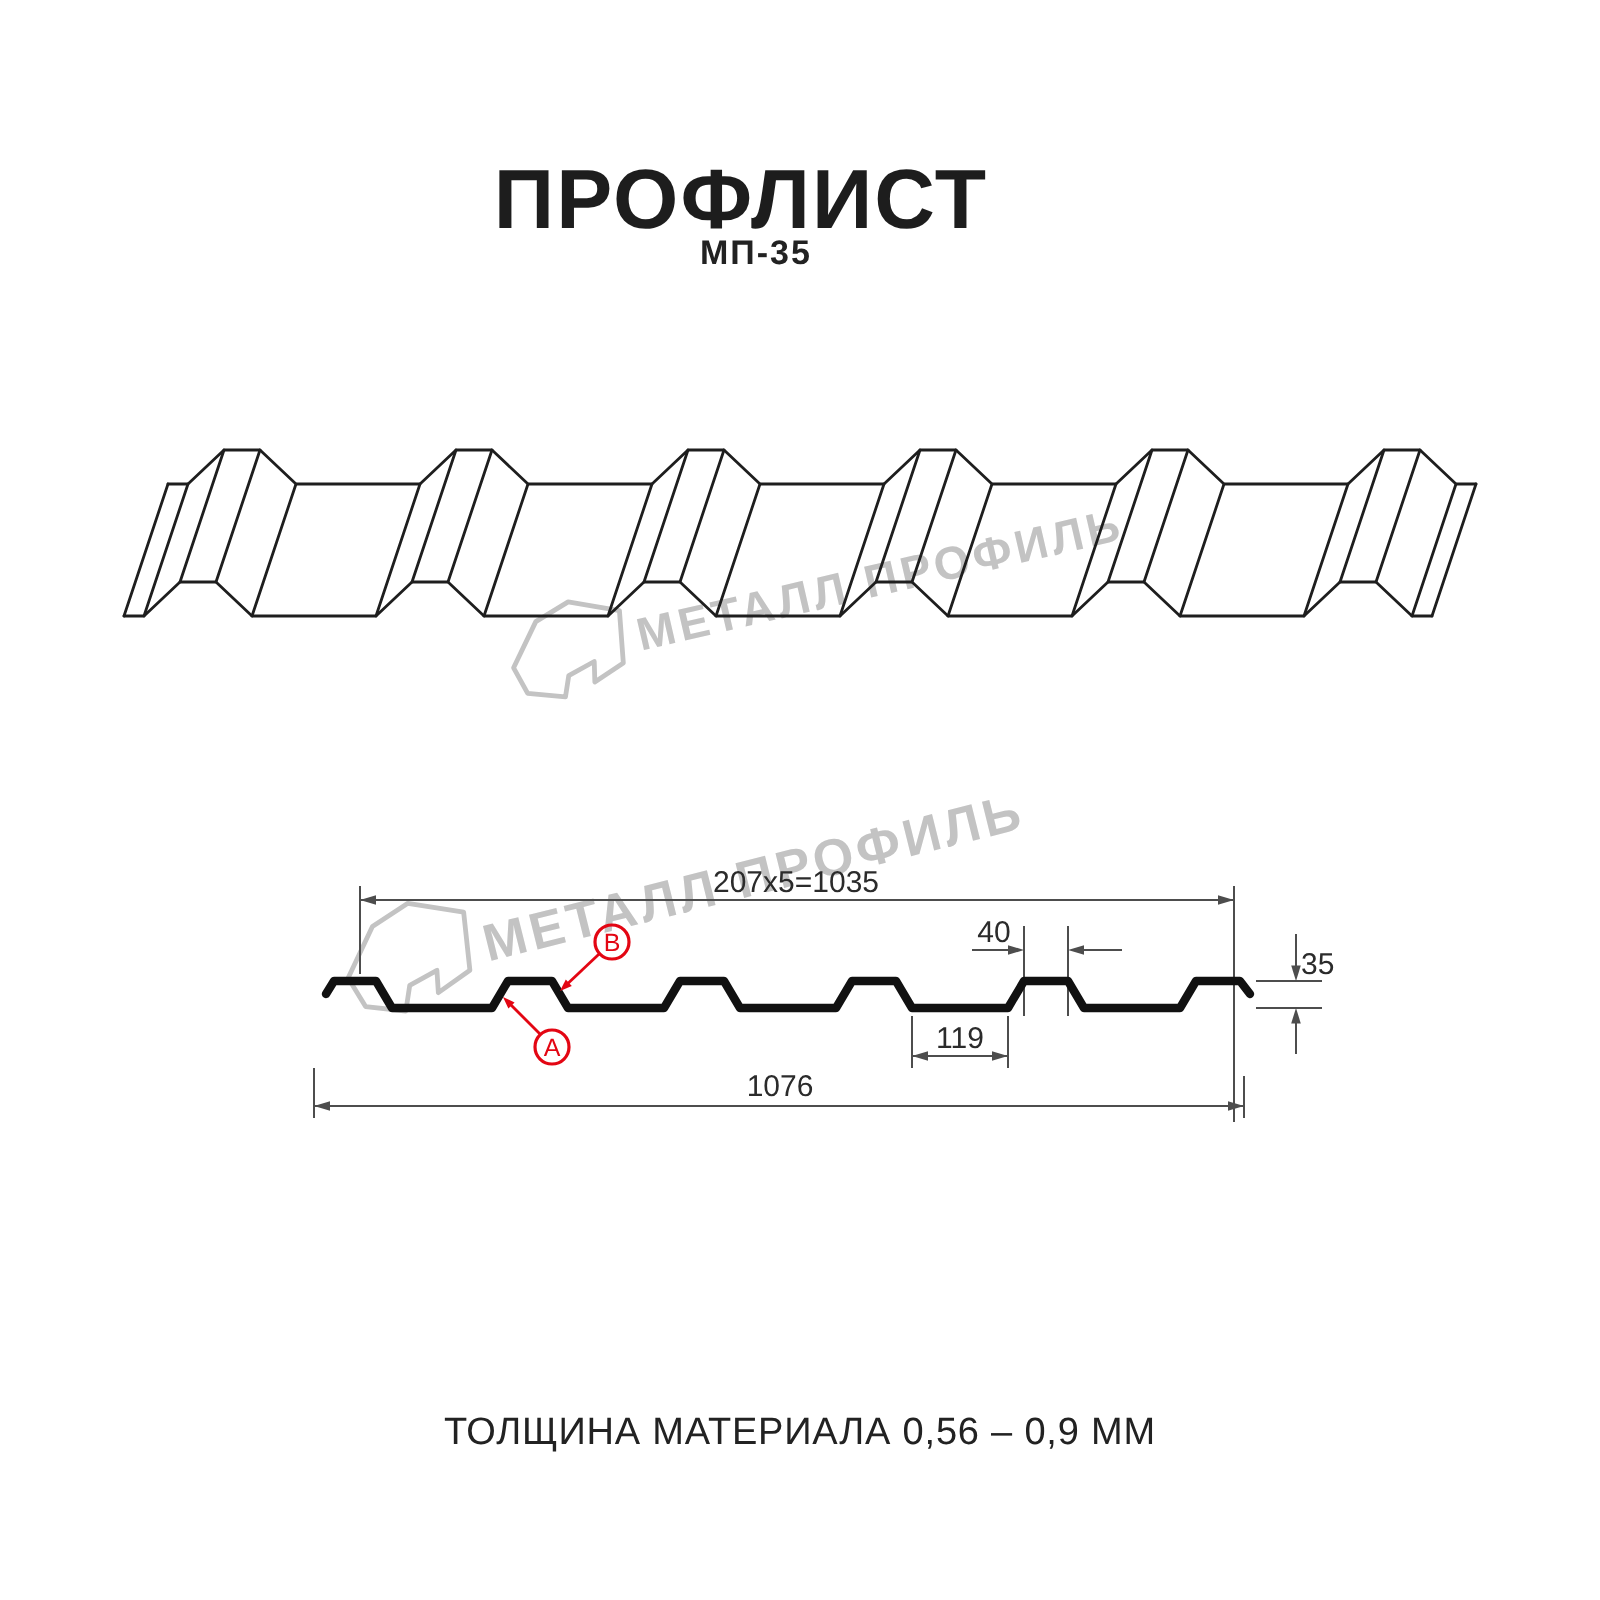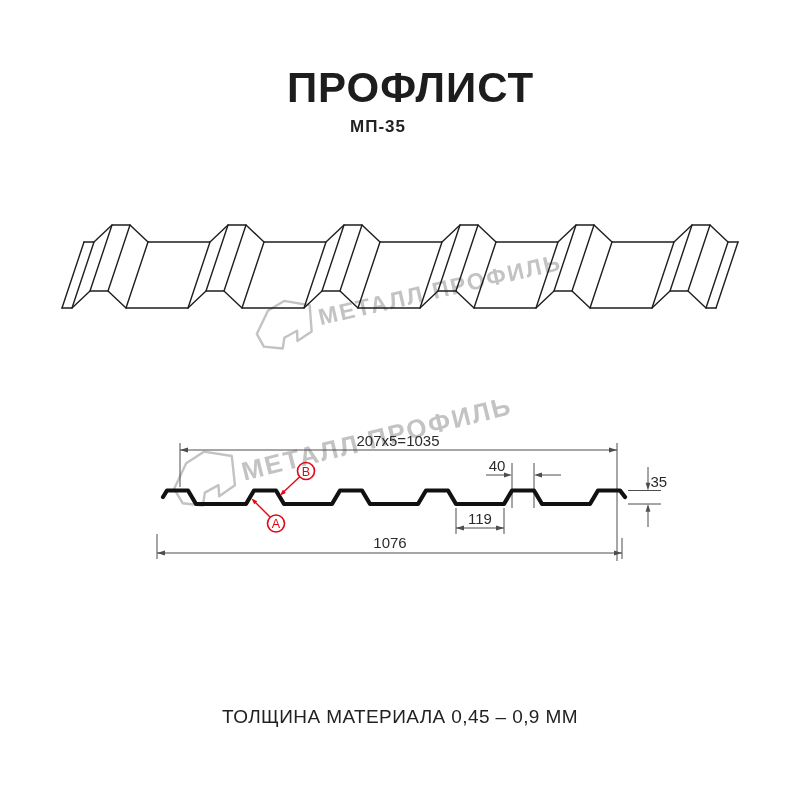--- a/index.html
+++ b/index.html
@@ -1,19 +1,19 @@
 <!DOCTYPE html>
 <html><head>
 <meta charset="utf-8">
 <style>
   html,body{margin:0;padding:0;background:#ffffff;}
   .page{position:relative;width:800px;height:800px;background:#ffffff;overflow:hidden;
         font-family:"Liberation Sans", sans-serif;}
-  .title{position:absolute;left:0;top:64px;width:741px;text-align:center;
-         font-size:42px;font-weight:800;letter-spacing:1px;color:#1d1d1d;padding-left:40px;}
+  .title{position:absolute;left:0;top:76px;width:741px;text-align:center;
+         font-size:42px;font-weight:800;letter-spacing:1px;color:#1d1d1d;}
   .subtitle{position:absolute;left:0;top:117px;width:756px;text-align:center;
          font-size:17px;font-weight:600;letter-spacing:1px;color:#222222;}
   .footer{position:absolute;left:0;top:706px;width:800px;text-align:center;
          font-size:19px;font-weight:500;letter-spacing:.4px;color:#222222;}
   svg{position:absolute;overflow:visible;}
   .sheet3d{left:60px;top:198px;}
   .profile2d{left:140px;top:430px;}
   .wire{fill:none;stroke:#1e1e1e;stroke-width:1.4;stroke-linejoin:round;stroke-linecap:round;}
   .thick{fill:none;stroke:#111111;stroke-width:4.2;stroke-linejoin:round;stroke-linecap:round;}
   .dim{stroke:#4d4d4d;stroke-width:1;fill:none;}
@@ -101,15 +101,15 @@
     </g>
 
     <g>
       <line class="redline" x1="159.8" y1="46.8" x2="143" y2="62.6" stroke="#e30613"></line>
       <polygon points="140,65.5 142.9,59.8 145.9,63.0" fill="#e30613"></polygon>
       <circle class="redcirc" cx="166" cy="41" r="8.5" stroke="#e30613"></circle>
       <text class="redtxt" x="166" y="45.5" text-anchor="middle" fill="#e30613">B</text>
     </g>
   </svg>
 
-  <div class="footer">ТОЛЩИНА МАТЕРИАЛА 0,45 – 0,9 ММ</div>
+  <div class="footer">ТОЛЩИНА МАТЕРИАЛА 0,56 – 0,9 ММ</div>
 
 </div>
 
 </body></html>

